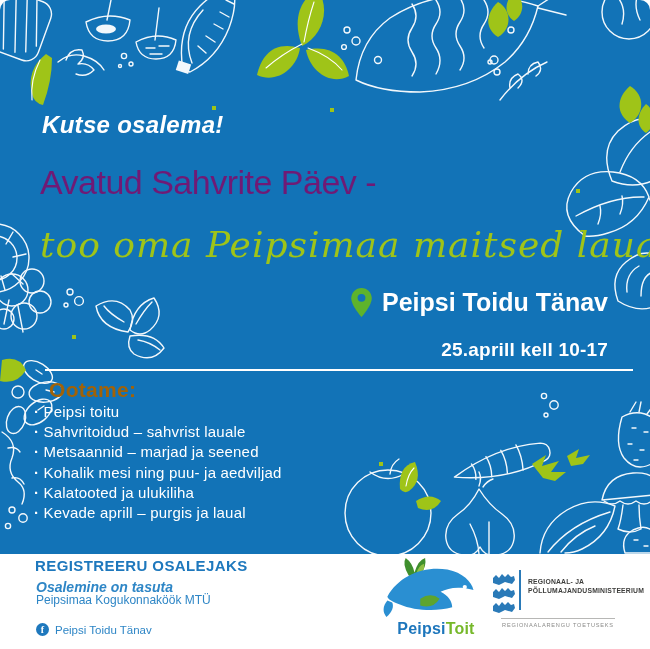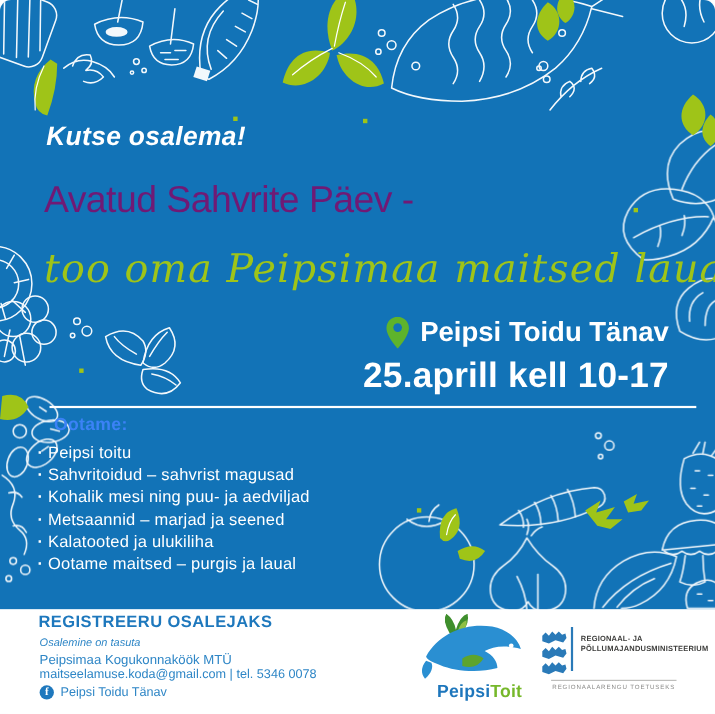--- a/index.html
+++ b/index.html
@@ -29,47 +29,47 @@
   .script-line {
     position:absolute; left:40px; top:224px;
     color:#9fc418; font-size:36px; font-style:italic; font-weight:500;
     font-family:"DejaVu Serif", cursive; letter-spacing:1px; white-space:nowrap;
   }
   .event-block {
     position:absolute; right:42px; top:288px; text-align:right;
     color:#ffffff; font-weight:700;
   }
   .event-line1 { font-size:25px; display:flex; align-items:center; justify-content:flex-end; gap:10px; }
-  .event-line2 { font-size:32px; margin-top:6px; letter-spacing:0.2px; }
+  .event-line2 { font-size:19px; margin-top:22px; letter-spacing:0.2px; }
   .pin-icon { width:21px; height:29px; display:inline-block; }
 
   .divider {
     position:absolute; left:45px; top:369px; width:588px; height:2px;
     background:#ffffff;
   }
   .expect-heading {
     position:absolute; left:49px; top:378px;
-    color:#3b82f6; font-size:16px; font-weight:700; letter-spacing:0.3px;
+    color:#a16207; font-size:21px; font-weight:700; letter-spacing:0.3px;
   }
   .expect-list {
     position:absolute; left:34px; top:402px; margin:0; padding:0;
     list-style:none; color:#ffffff; font-size:15px; line-height:20.2px;
     letter-spacing:0.2px;
   }
   .expect-list li::before { content:"\00B7\00A0"; font-weight:700; }
 
   .footer {
     position:absolute; left:0; top:554px; width:650px; height:95px;
     background:#ffffff; z-index:3;
   }
   .reg-heading {
     position:absolute; left:35px; top:3px;
     color:#1e78bd; font-size:15px; font-weight:700; letter-spacing:0.4px;
   }
-  .reg-note  { position:absolute; left:36px; top:25px; color:#2e86c6; font-size:10px; font-style:italic; }
+  .reg-note  { position:absolute; left:36px; top:25px; color:#2e86c6; font-size:14px; font-style:italic;font-weight:bold; }
   .reg-org   { position:absolute; left:36px; top:39px; color:#2e86c6; font-size:12px; }
   .reg-contact { position:absolute; left:36px; top:53px; color:#2e86c6; font-size:11.5px; }
   .fb-row {
     position:absolute; left:36px; top:69px; display:flex; align-items:center; gap:6px;
     color:#2e86c6; font-size:11.5px; cursor:pointer;
   }
   .fb-icon {
     width:13px; height:13px; border-radius:50%; background:#1e78bd;
     color:#ffffff; font-size:10px; font-weight:700; line-height:13px;
     text-align:center; display:inline-block; font-family:"Liberation Serif", serif;
@@ -291,33 +291,32 @@
         <span>Peipsi Toidu Tänav</span>
       </div>
       <div class="event-line2">25.aprill kell 10-17</div>
     </div>
 
     <div class="divider"></div>
 
     <div class="expect-heading">Ootame:</div>
     <ul class="expect-list">
       <li>Peipsi toitu</li>
-      <li>Sahvritoidud – sahvrist magusad</li>
+      <li>Sahvritoidud – sahvrist lauale</li>
+      <li>Metsaannid – marjad ja seened</li>
       <li>Kohalik mesi ning puu- ja aedviljad</li>
-      <li>Metsaannid – marjad ja seened</li>
       <li>Kalatooted ja ulukiliha</li>
-      <li>Ootame maitsed – purgis ja laual</li>
+      <li>Kevade aprill – purgis ja laual</li>
     </ul>
   </div>
 
   <div class="footer">
     <div class="reg-heading">REGISTREERU OSALEJAKS</div>
     <div class="reg-note">Osalemine on tasuta</div>
     <div class="reg-org">Peipsimaa Kogukonnaköök MTÜ</div>
-    <div class="reg-contact">maitseelamuse.koda@gmail.com | tel. 5346 0078</div>
     <div class="fb-row">
       <span class="fb-icon">f</span>
       <span>Peipsi Toidu Tänav</span>
     </div>
 
     <div class="peipsitoit">
       <svg width="100" height="60" viewBox="0 0 100 62">
         <path fill="#3f8f2d" d="M30,18 q-7,-12 -3,-18 q7,5 9,15 q4,-13 11,-15 q2,9 -5,17 q9,-6 16,-3 q-3,9 -14,10 z"></path>
         <path fill="#8fc045" d="M38,16 q2,-8 8,-10 q1,6 -4,11 z"></path>
         <path fill="#2a8fd2" d="M8,40 C20,18 46,8 70,12 C86,15 95,25 97,33 C81,29 71,31 63,35 C71,39 75,45 75,51 C57,56 35,54 21,48 C13,45 9,43 8,40 Z"></path>

